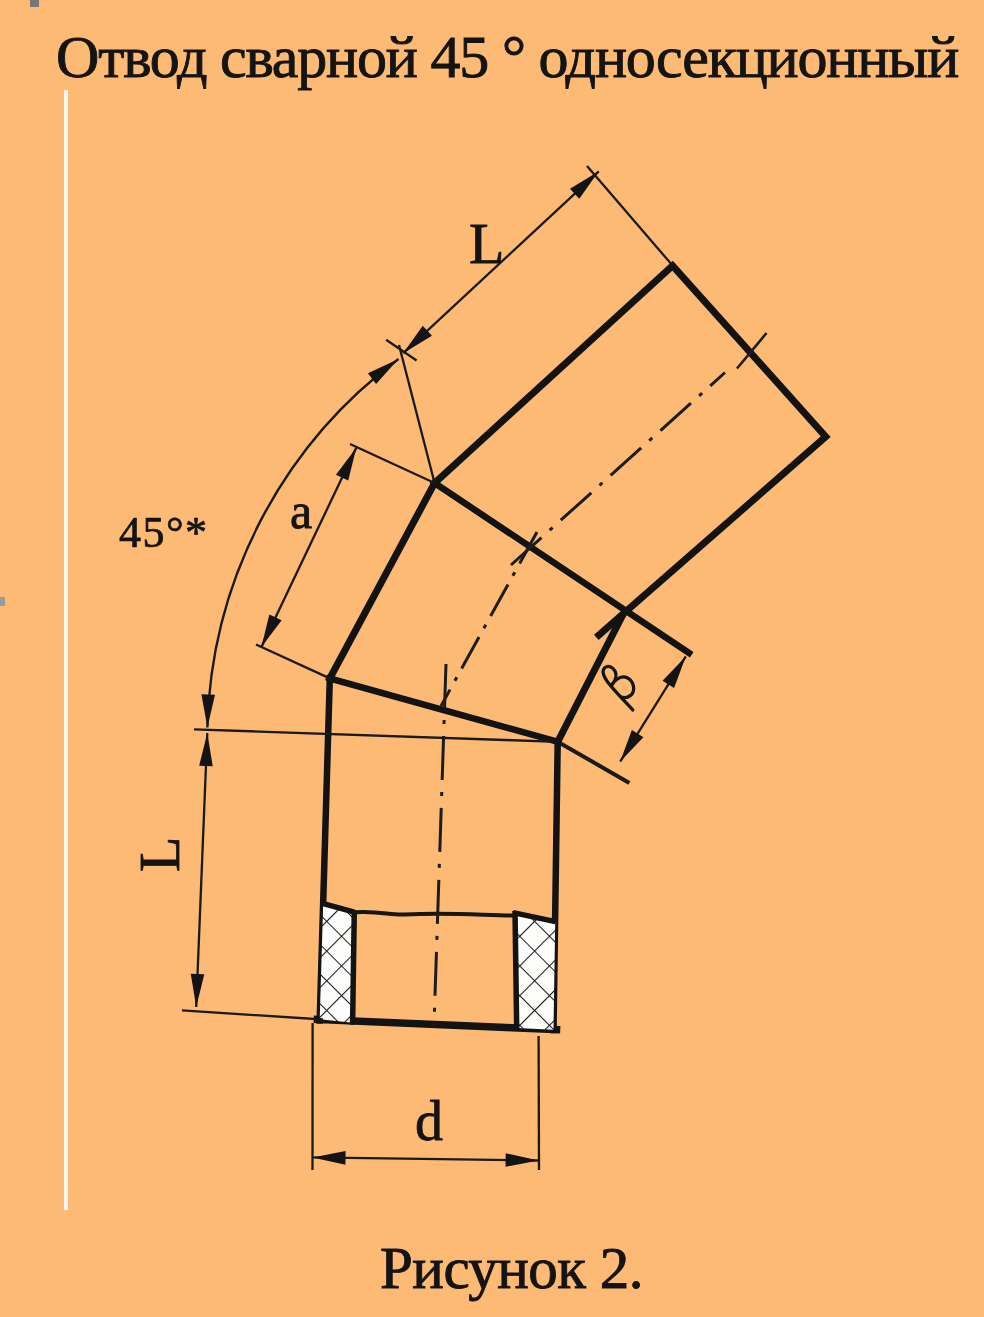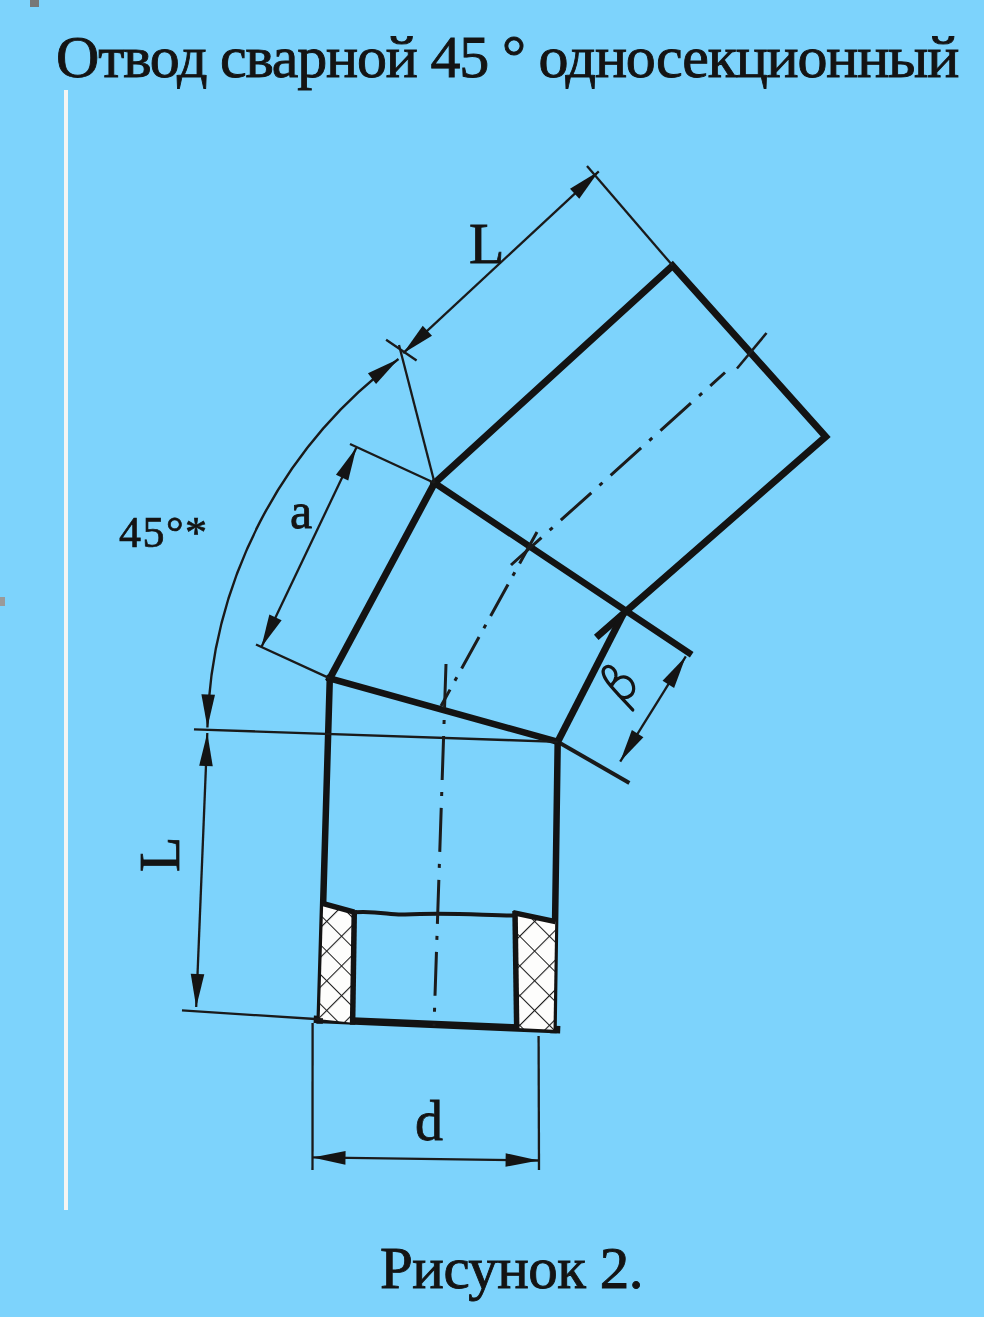--- a/index.html
+++ b/index.html
@@ -1,16 +1,16 @@
 <!DOCTYPE html>
 <html><head>
 <meta charset="utf-8">
 <style>
   html,body{margin:0;padding:0;background:#ffffff;}
-  .page{position:relative;width:984px;height:1317px;background:#7dd3fc;overflow:hidden;
+  .page{position:relative;width:984px;height:1317px;background:#fdba74;overflow:hidden;
         font-family:"Liberation Serif", serif;}
   svg{position:absolute;left:0;top:0;}
 </style>
 </head>
 <body>
 <div class="page">
 <svg width="984" height="1317" viewBox="0 0 984 1317" style="filter:blur(0.35px)">
 <defs>
   <marker id="ah" markerUnits="userSpaceOnUse" markerWidth="40" markerHeight="20" viewBox="-36 -10 40 20" refX="0" refY="0" orient="auto-start-reverse">
     <path d="M0,0 L-33,-6.8 L-33,6.8 Z" fill="#141414"></path>

